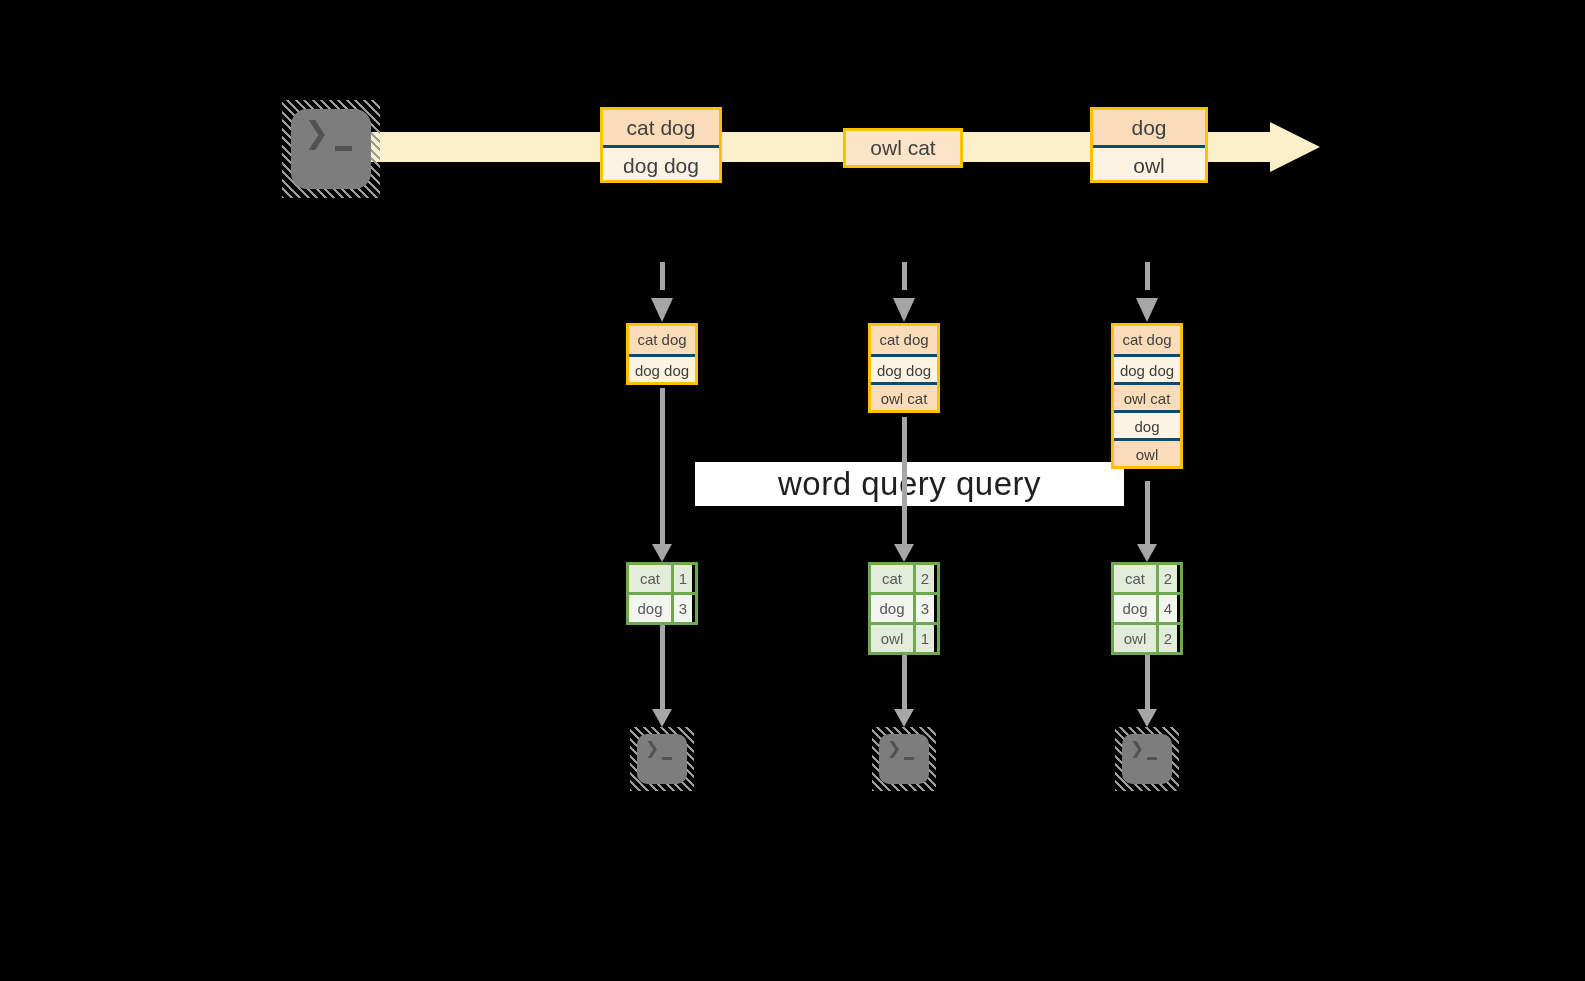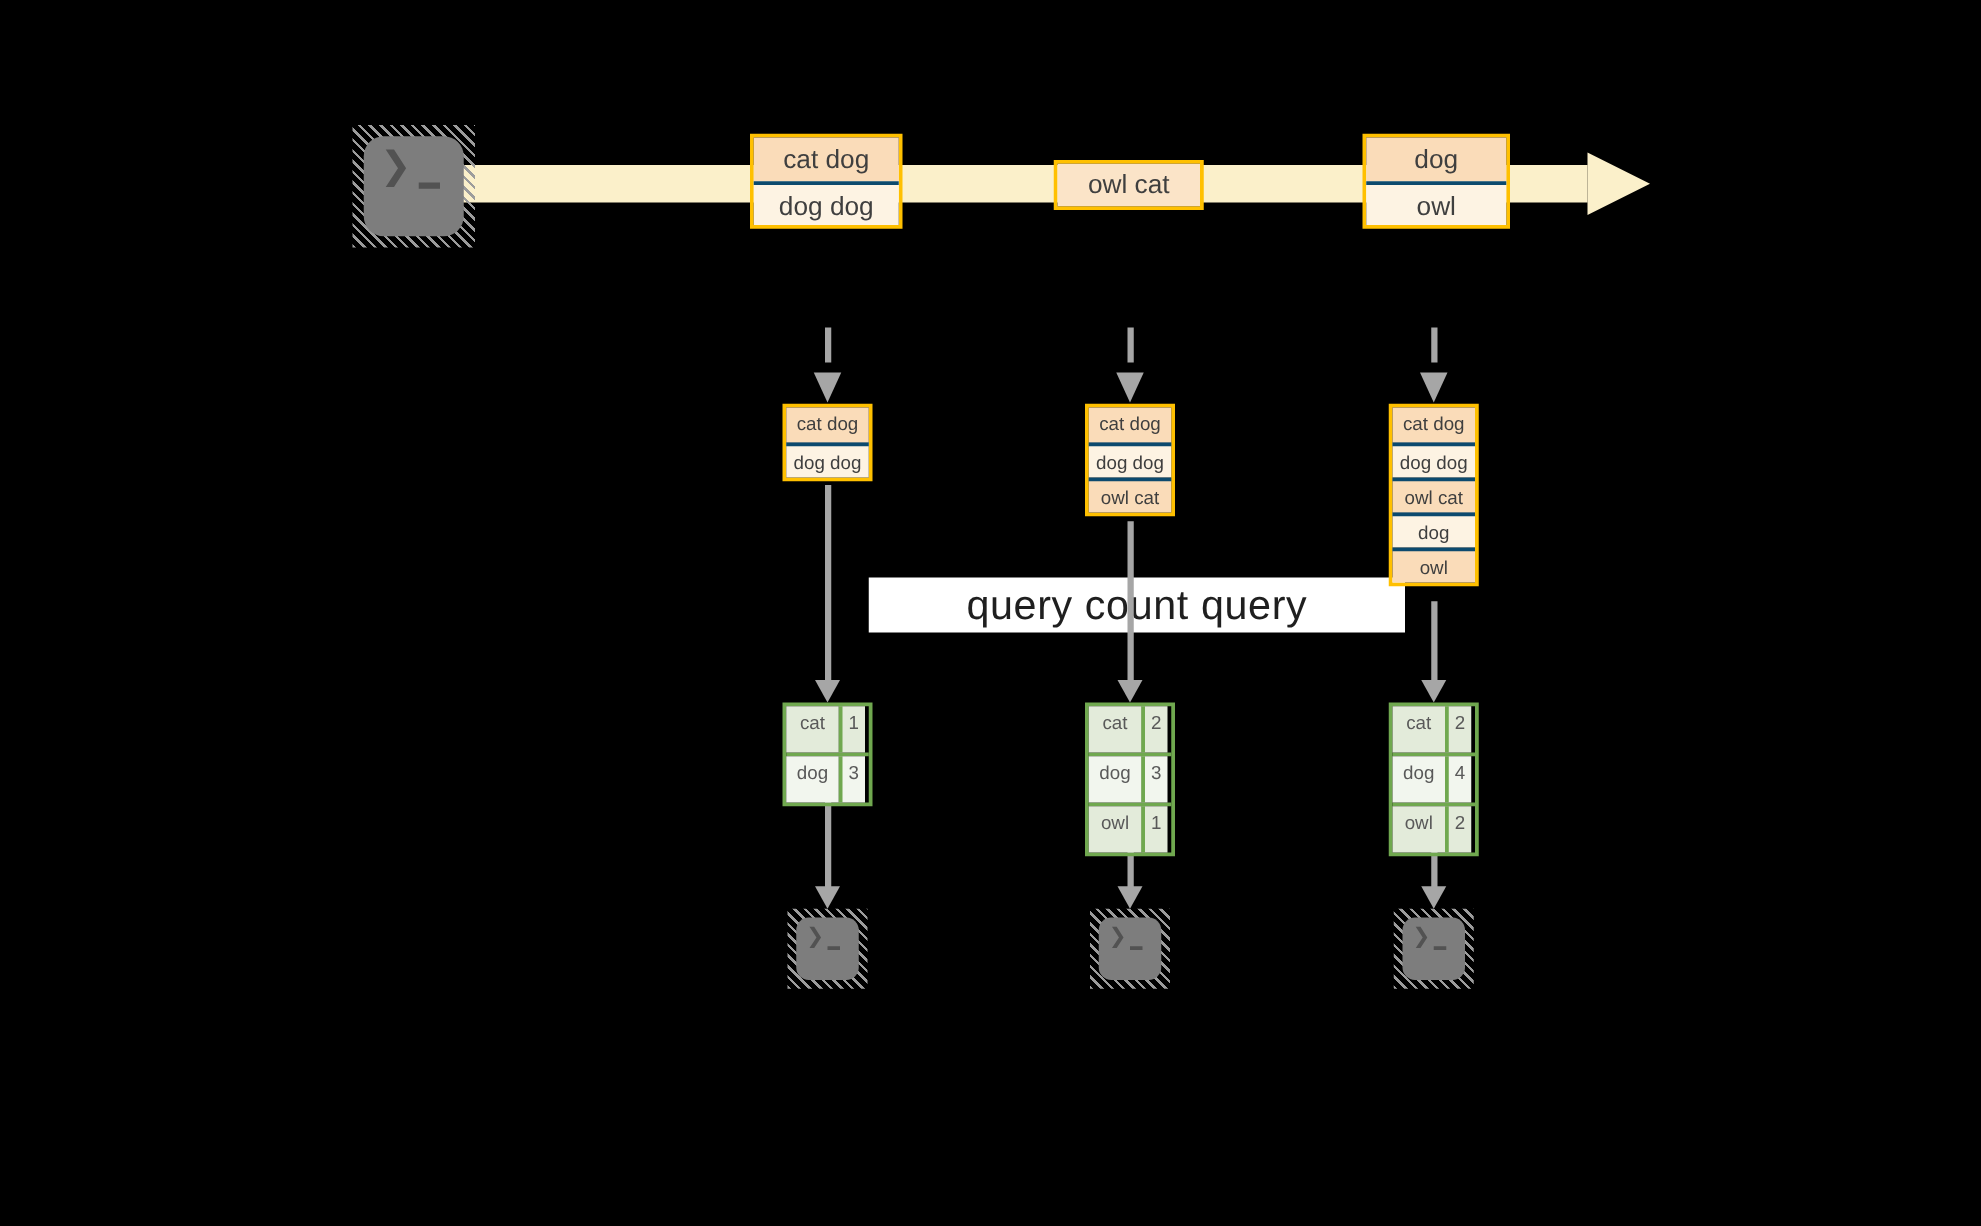--- a/index.html
+++ b/index.html
@@ -46,21 +46,21 @@
     border-top:24px solid #A6A6A6;border-left:11px solid transparent;border-right:11px solid transparent;}
   .vhead-sm{border-top-width:18px;border-left-width:10px;border-right-width:10px;}
   
   .banner{position:absolute;left:695px;top:462px;width:429px;height:44px;background:#FFFFFF;z-index:5;
     display:flex;align-items:center;justify-content:center;}
   .banner span{font-size:33px;color:#1F1F1F;letter-spacing:0.5px;}
   
   .gtable{position:absolute;border:3px solid #70A84F;width:72px;z-index:10;}
   .grow{display:flex;border-top:3px solid #70A84F;}
   .grow:first-child{border-top:none;}
-  .gcell{height:37px;line-height:27px;font-size:15px;color:#595959;text-align:center;}
+  .gcell{height:27px;line-height:27px;font-size:15px;color:#595959;text-align:center;}
   .gcell-word{width:42px;}
   .gcell-num{width:21px;border-left:3px solid #70A84F;}
   .gtable .grow:nth-child(odd) .gcell{background:#E3EBDA;}
   .gtable .grow:nth-child(even) .gcell{background:#F2F6EE;}
 </style>
 </head>
 <body>
 
 <div class="canvas">
 
@@ -104,21 +104,21 @@
   </div>
   <div class="obox obox-stack" style="left:1111px;top:323px;width:72px;">
     <div class="orow">cat dog</div>
     <div class="orow">dog dog</div>
     <div class="orow">owl cat</div>
     <div class="orow">dog</div>
     <div class="orow">owl</div>
   </div>
 
   <div class="banner">
-    <span>query count query</span>
+    <span>word query query</span>
   </div>
 
   <div class="vline" style="left:660px;top:388px;height:158px;"></div>
   <div class="vhead vhead-sm" style="left:652px;top:544px;"></div>
   <div class="vline" style="left:902px;top:417px;height:129px;"></div>
   <div class="vhead vhead-sm" style="left:894px;top:544px;"></div>
   <div class="vline" style="left:1145px;top:481px;height:65px;"></div>
   <div class="vhead vhead-sm" style="left:1137px;top:544px;"></div>
 
   <div class="gtable" style="left:626px;top:562px;">

